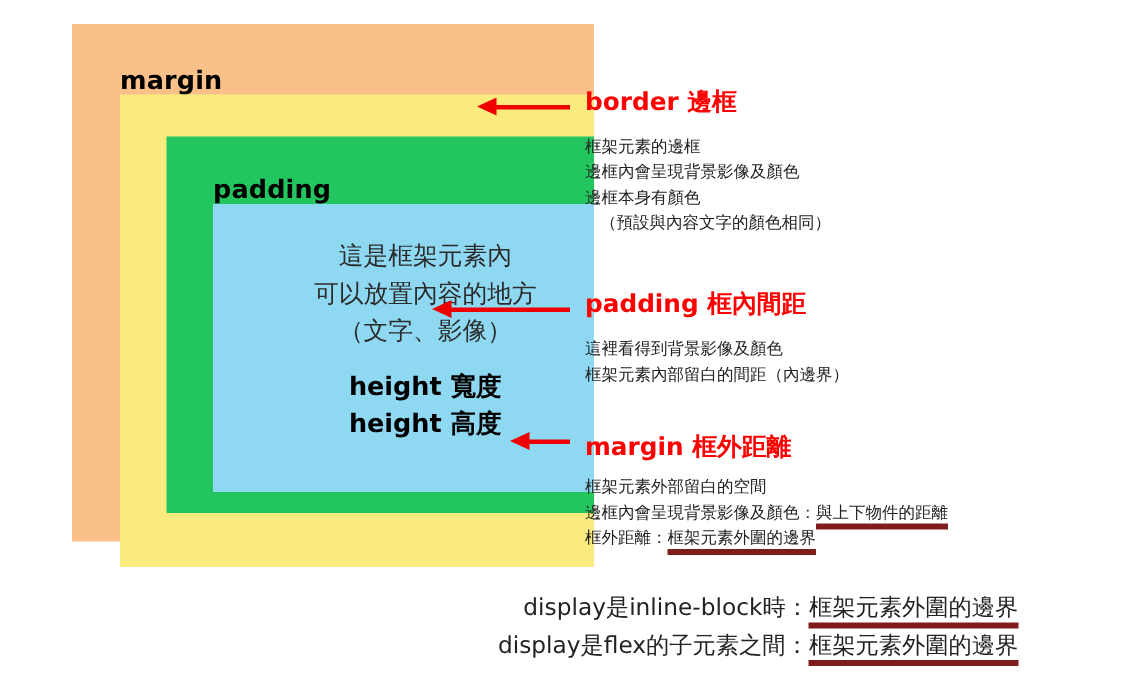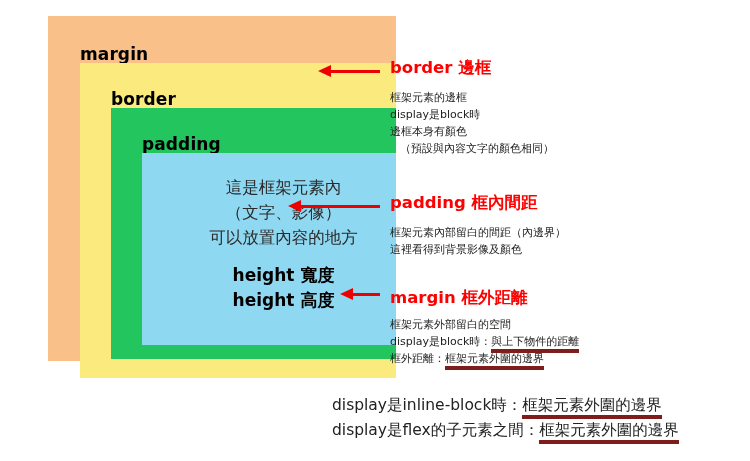--- a/index.html
+++ b/index.html
@@ -140,36 +140,36 @@
   }
 
   #footnotes {
     position: absolute;
     left: 332px;
     top: 393px;
   }
   #footnotes .annot-line {
     font-size: 15.5px;
     line-height: 1.62;
+    text-align: right;
   }
 </style>
 </head>
 <body>
 
 <div id="boxmodel">
   <div class="layer" id="margin-layer">
     <div class="layer-label">margin</div>
     <div class="layer" id="border-layer">
-      <div class="layer-label">border</div>
       <div class="layer" id="padding-layer">
         <div class="layer-label">padding</div>
         <div class="layer" id="content-layer">
           <div class="content-line">這是框架元素內</div>
+          <div class="content-line">可以放置內容的地方</div>
           <div class="content-line">（文字、影像）</div>
-          <div class="content-line">可以放置內容的地方</div>
           <div class="content-dim-block">
             <div class="content-dim">height 寬度</div>
             <div class="content-dim">height 高度</div>
           </div>
         </div>
       </div>
     </div>
   </div>
 </div>
 
@@ -183,42 +183,42 @@
 </div>
 <div class="arrow" id="arrow-margin">
   <div class="head"></div>
   <div class="shaft"></div>
 </div>
 
 <div class="annot" id="annot-border">
   <div class="annot-title">border 邊框</div>
   <div class="annot-body">
     <div class="annot-line">框架元素的邊框</div>
-    <div class="annot-line">display是block時</div>
+    <div class="annot-line">邊框內會呈現背景影像及顏色</div>
     <div class="annot-line">邊框本身有顏色</div>
     <div class="annot-line indent">（預設與內容文字的顏色相同）</div>
   </div>
 </div>
 
 <div class="annot" id="annot-padding">
   <div class="annot-title">padding 框內間距</div>
   <div class="annot-body">
+    <div class="annot-line">這裡看得到背景影像及顏色</div>
     <div class="annot-line">框架元素內部留白的間距（內邊界）</div>
-    <div class="annot-line">這裡看得到背景影像及顏色</div>
   </div>
 </div>
 
 <div class="annot" id="annot-margin">
   <div class="annot-title">margin 框外距離</div>
   <div class="annot-body">
     <div class="annot-line">
       <span>框架元素外部留白的空間</span>
     </div>
     <div class="annot-line">
-      <span>display是block時：</span><span class="u">與上下物件的距離</span>
+      <span>邊框內會呈現背景影像及顏色：</span><span class="u">與上下物件的距離</span>
     </div>
     <div class="annot-line">
       <span>框外距離：</span><span class="u">框架元素外圍的邊界</span>
     </div>
   </div>
 </div>
 
 <div id="footnotes">
   <div class="annot-line">
     <span>display是inline-block時：</span><span class="u">框架元素外圍的邊界</span>

